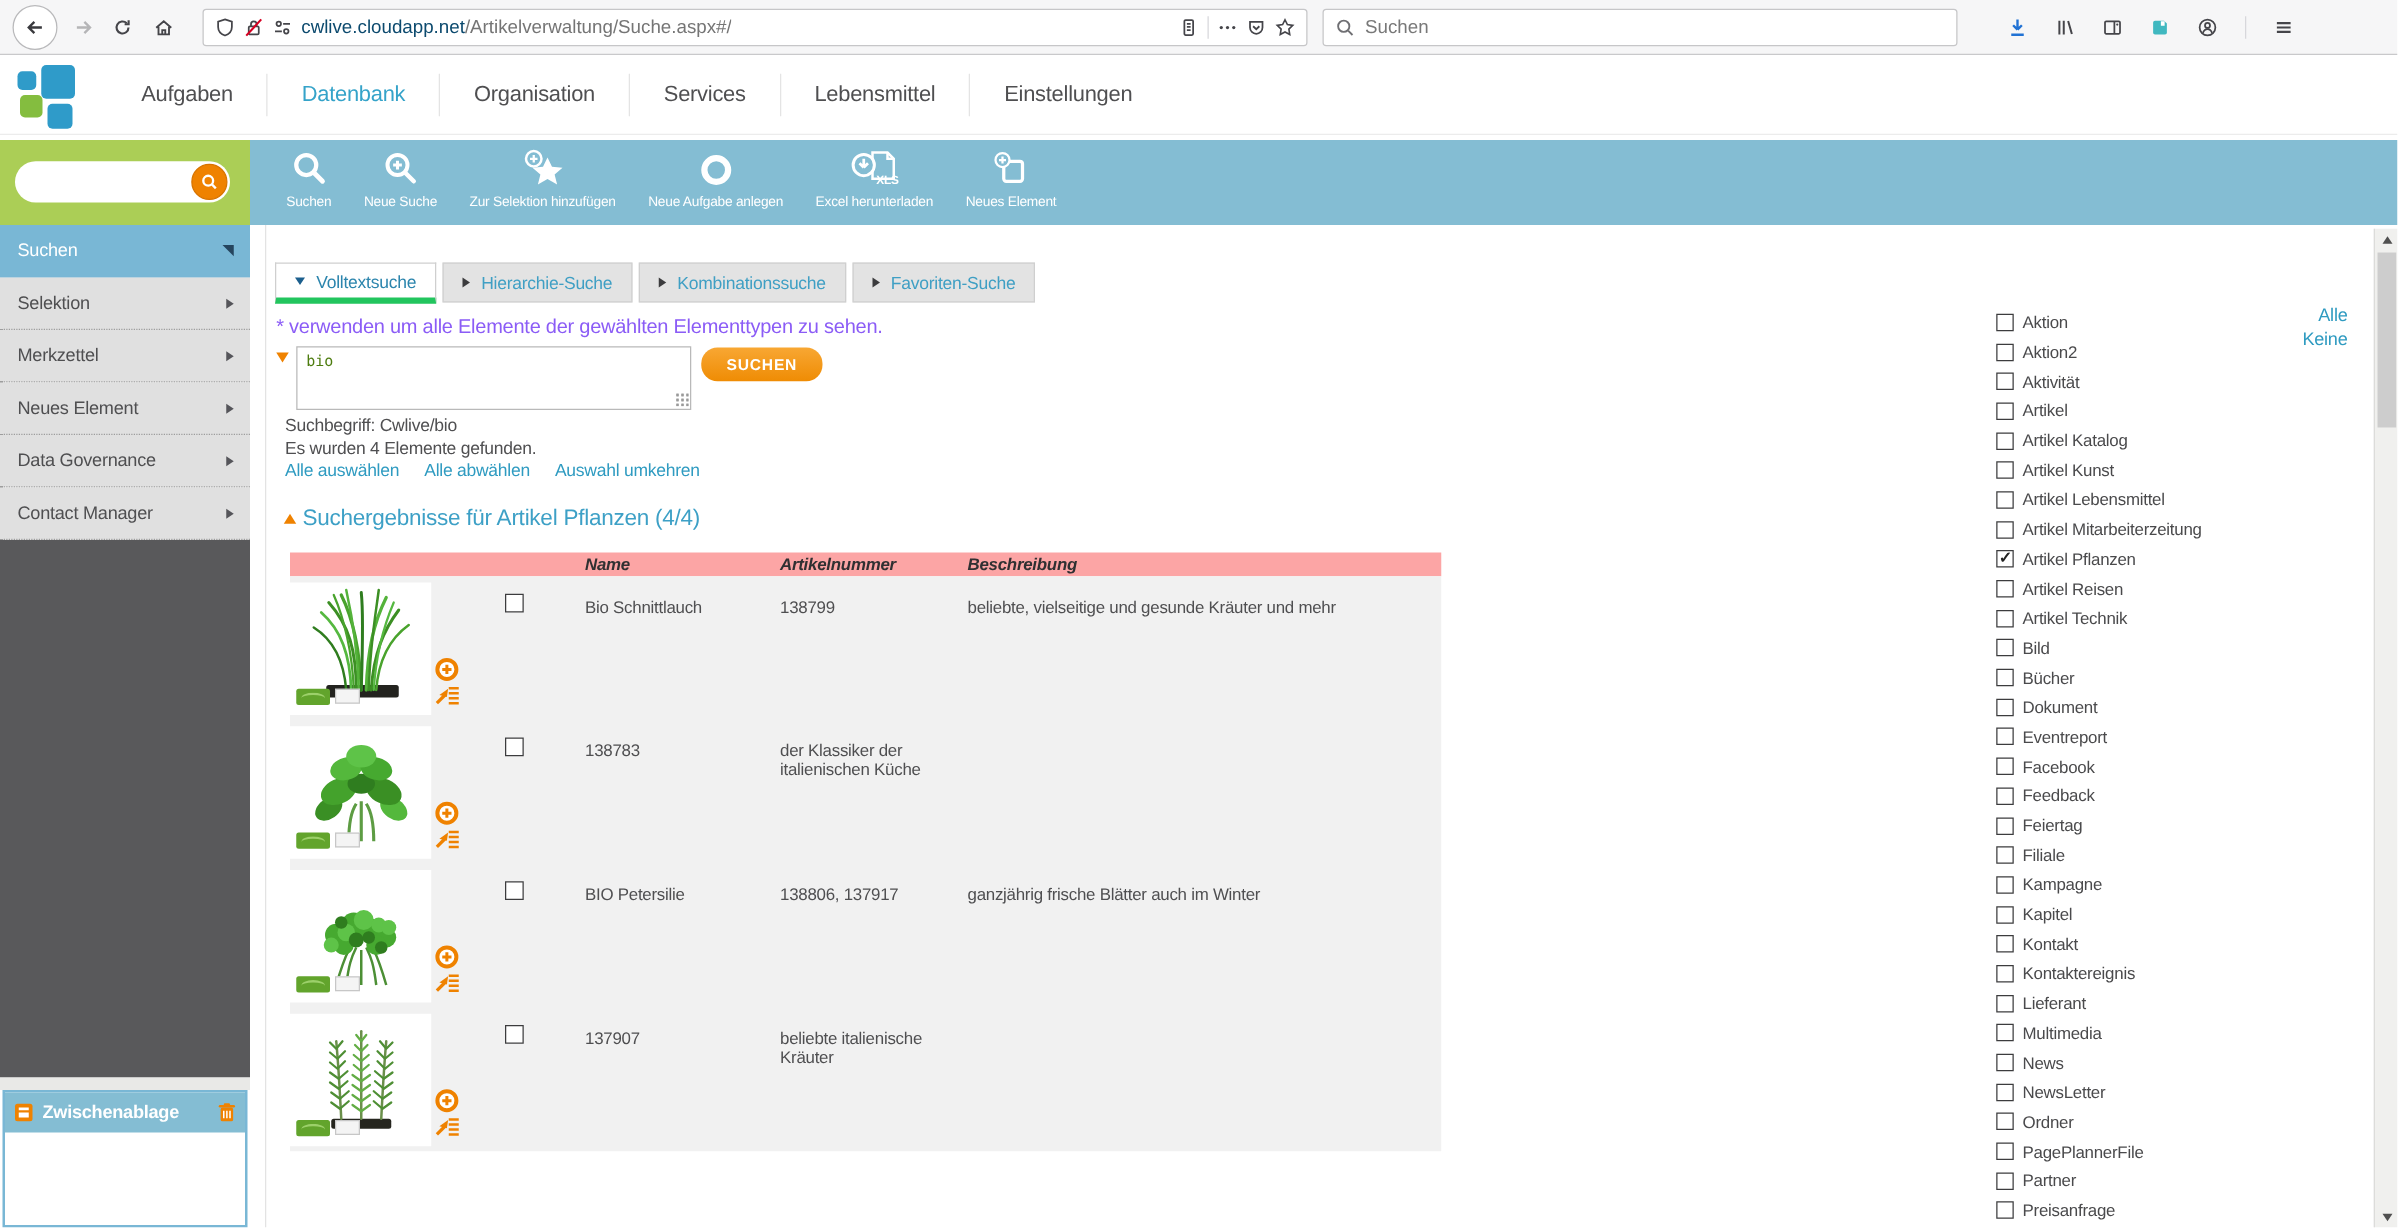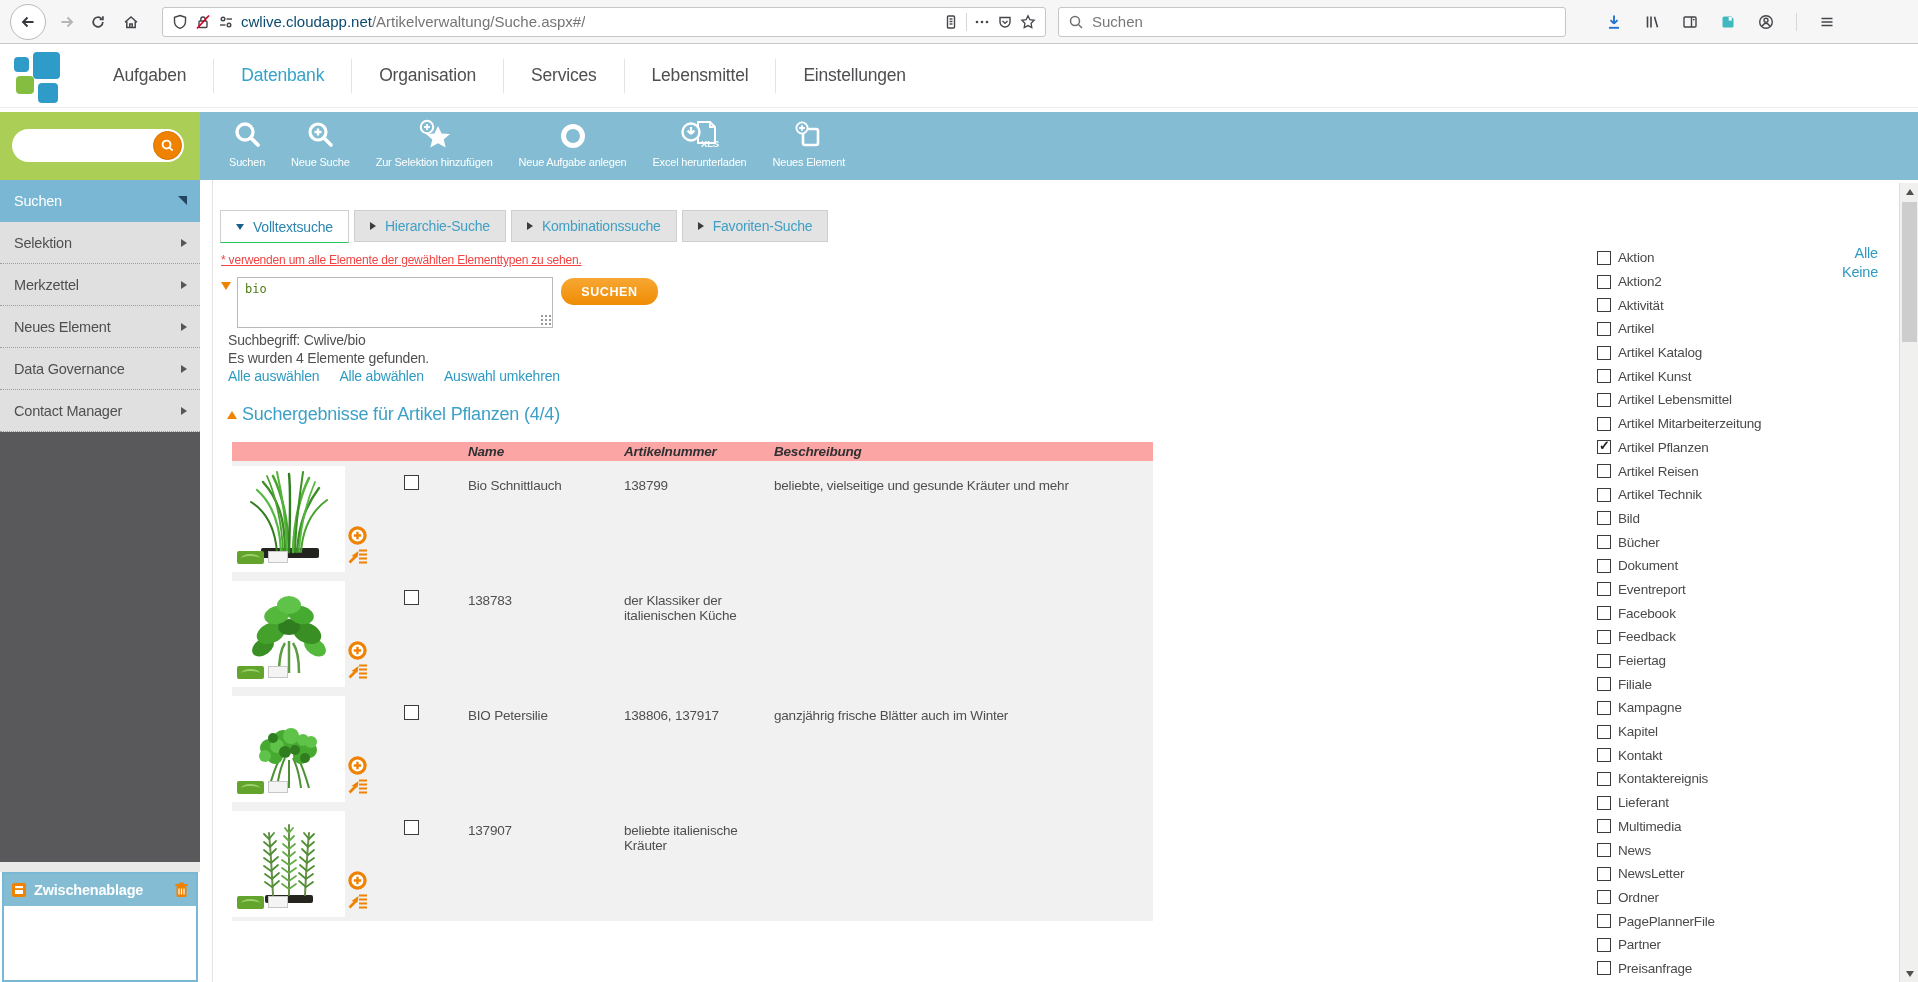--- a/index.html
+++ b/index.html
@@ -73,24 +73,24 @@
   .clip-head { height:32px; background:#84bdd3; display:flex; align-items:center; padding:0 7px; gap:7px; }
   .clip-title { color:#fff; font-weight:bold; font-size:14.5px; flex:1; }
 
   
   .content-divider { position:absolute; left:212px; top:180px; width:1px; height:802px; background:#e3e3e3; }
 
   .tabs { position:absolute; left:220px; top:210px; display:flex; gap:5px; }
   .tab { height:32px; display:flex; align-items:center; padding:0 15px; gap:9px; background:#e3e3e3;
     border:1px solid #cfcfcf; font-size:14px; color:#3f9fc4; cursor:pointer; }
   .tab .tab-tri { width:0; height:0; border-left:6px solid #3c3c3e; border-top:4px solid transparent; border-bottom:4px solid transparent; }
-  .tab.active { background:#fff; border-bottom:1px solid #22c55e; height:33px; color:#2c85ad; }
+  .tab.active { background:#fff; border-bottom:5px solid #22c55e; height:33px; color:#2c85ad; }
   .tab.active .tab-tri { border:none; border-top:6px solid #1c5f8d; border-left:4px solid transparent; border-right:4px solid transparent; }
 
-  .note { position:absolute; left:221px; top:253px; font-size:12px; color:#ef4444;text-decoration:underline; }
+  .note { position:absolute; left:221px; top:253px; font-size:16px; color:#8b5cf6; }
 
   .query-marker { position:absolute; left:221px; top:282px; width:0; height:0;
     border-left:5px solid transparent; border-right:5px solid transparent; border-top:8px solid #ef8200; }
   .query-box { position:absolute; left:237px; top:277px; width:316px; height:51px; border:1px solid #b9b9b9;
     font-family:"DejaVu Sans Mono", monospace; font-size:12px; color:#4d7c0f; padding:4px 7px; resize:none; outline:none; }
   .resize-dots { position:absolute; left:540px; top:314px; width:11px; height:11px;
     background-image:radial-gradient(#9a9a9a 1px, transparent 1.4px); background-size:4px 4px; }
   .btn-suchen { position:absolute; left:561px; top:278px; width:97px; height:27px; border:none; border-radius:13px;
     background:linear-gradient(#f8a733,#ef8c04); color:#fff; font-weight:bold; font-size:12.5px;
     letter-spacing:0.6px; cursor:pointer; font-family:"Liberation Sans",sans-serif; }

